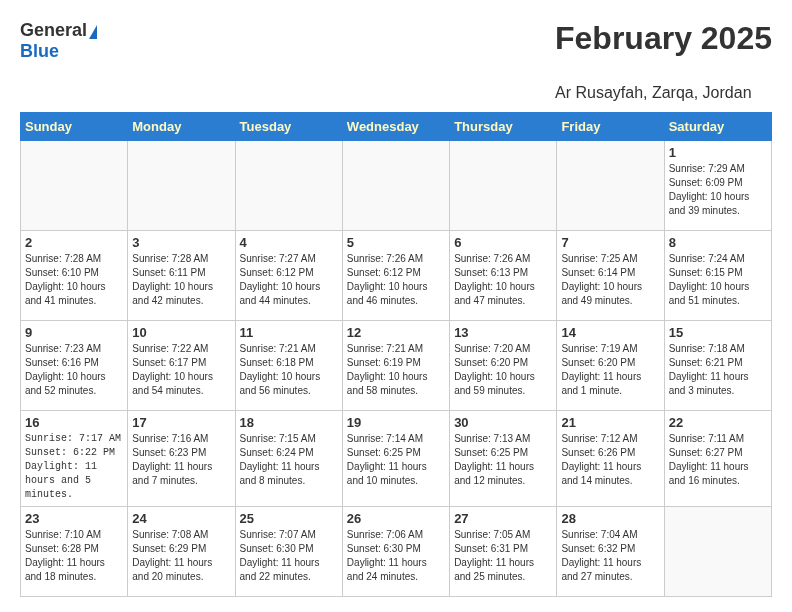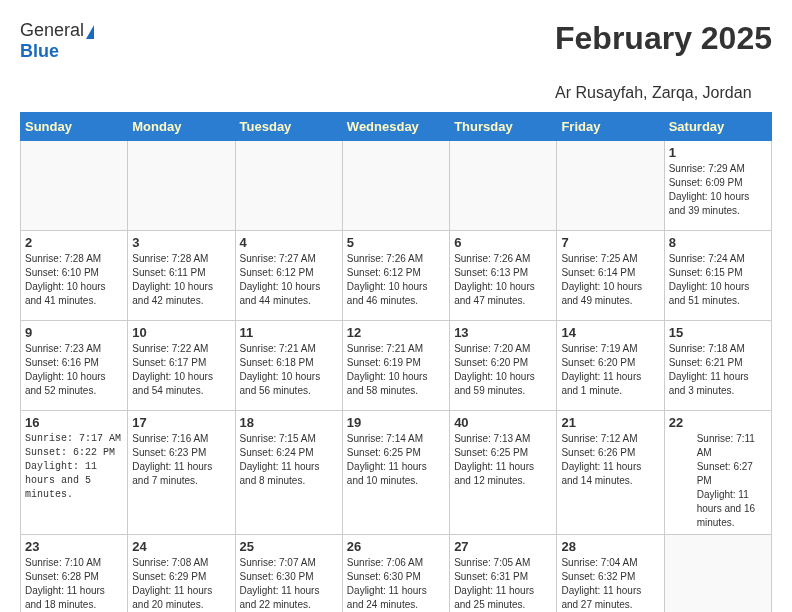--- a/index.html
+++ b/index.html
@@ -16,21 +16,21 @@
       align-items: flex-start;
       margin-bottom: 10px;
     }
     .logo {
       display: flex;
       flex-direction: column;
       align-items: flex-start;
     }
     .logo-general {
       font-size: 18px;
-      font-weight: normal;
+      font-weight: bold;
       color: #333;
     }
     .logo-blue {
       font-size: 18px;
       font-weight: bold;
       color: #1a6bbf;
     }
     .logo-icon {
       display: inline-block;
       width: 0;
@@ -241,34 +241,34 @@
 Sunset: 6:24 PM
 Daylight: 11 hours and 8 minutes.</div>
         </td>
         <td>
           <span class="day-number">19</span>
           <div class="day-info" style="white-space: pre-line;">Sunrise: 7:14 AM
 Sunset: 6:25 PM
 Daylight: 11 hours and 10 minutes.</div>
         </td>
         <td>
-          <span class="day-number">40</span>
+          <span class="day-number">30</span>
           <div class="day-info" style="white-space: pre-line;">Sunrise: 7:13 AM
 Sunset: 6:25 PM
 Daylight: 11 hours and 12 minutes.</div>
         </td>
         <td>
           <span class="day-number">21</span>
           <div class="day-info" style="white-space: pre-line;">Sunrise: 7:12 AM
 Sunset: 6:26 PM
 Daylight: 11 hours and 14 minutes.</div>
         </td>
         <td>
           <span class="day-number">22</span>
-          <div class="day-info" style="white-space: pre-line; margin-left: 28px;">Sunrise: 7:11 AM
+          <div class="day-info" style="white-space: pre-line;">Sunrise: 7:11 AM
 Sunset: 6:27 PM
 Daylight: 11 hours and 16 minutes.</div>
         </td>
       </tr>
       <tr>
         <td>
           <span class="day-number">23</span>
           <div class="day-info" style="white-space: pre-line;">Sunrise: 7:10 AM
 Sunset: 6:28 PM
 Daylight: 11 hours and 18 minutes.</div>

